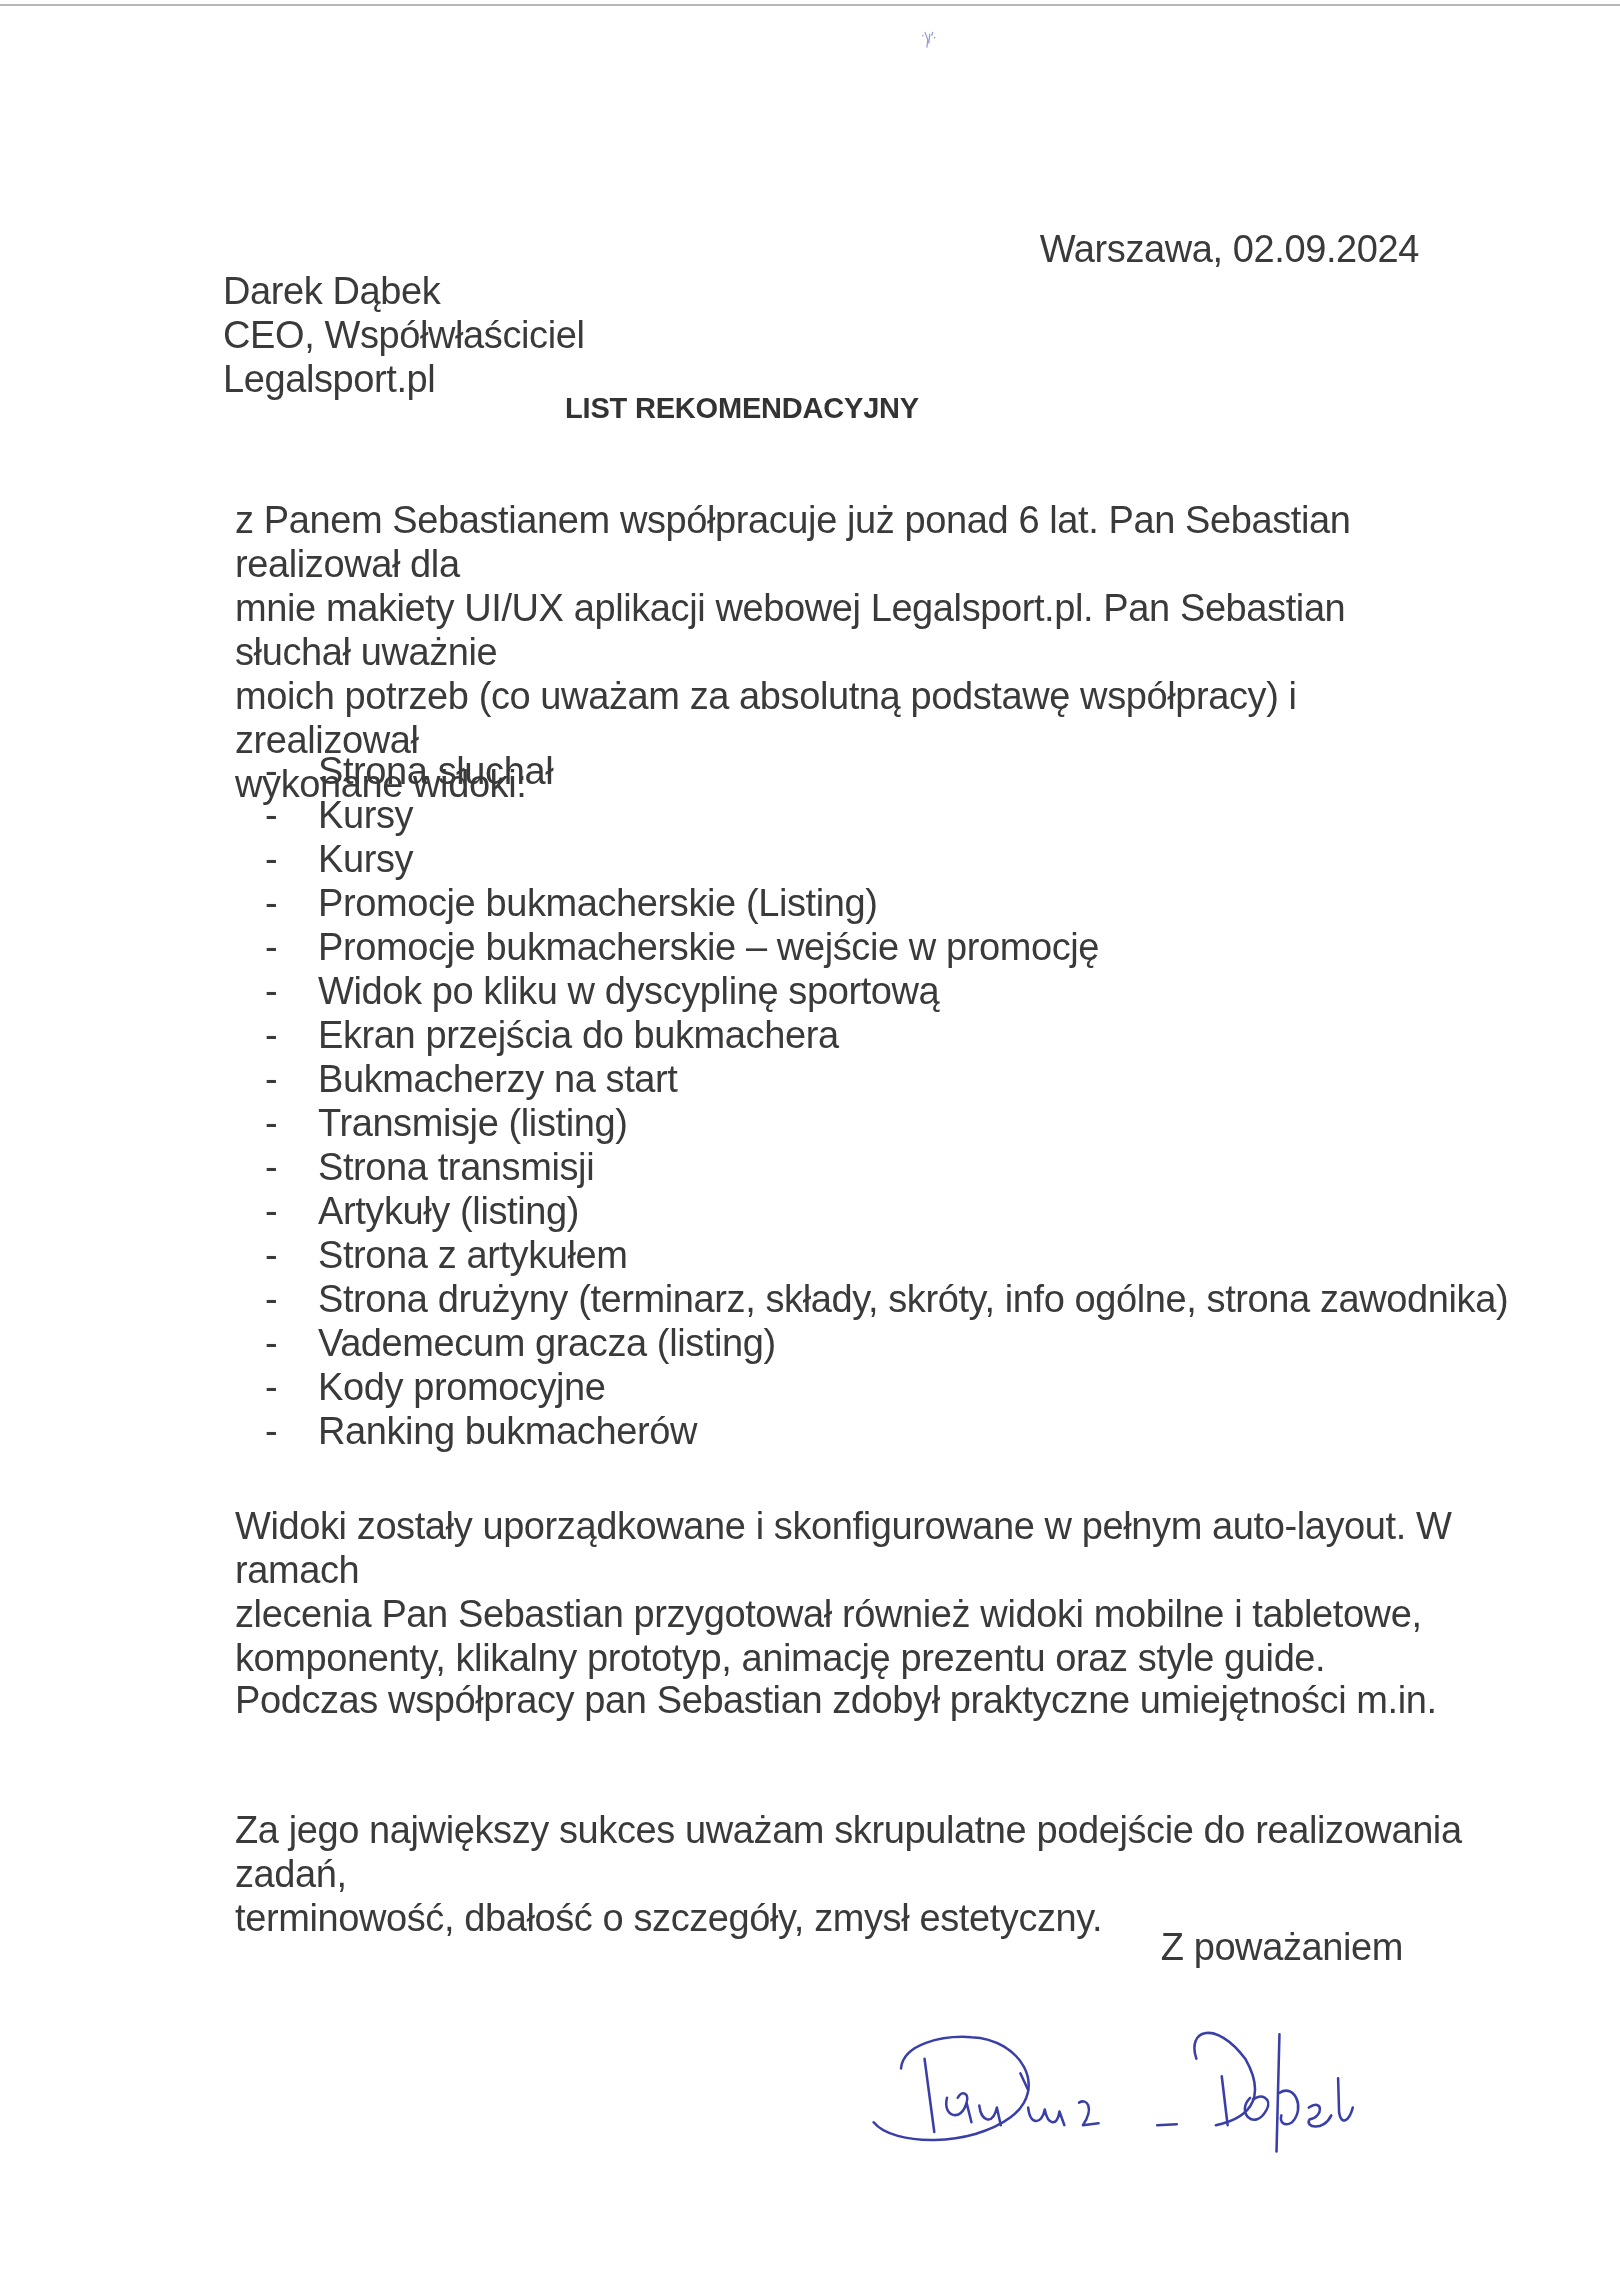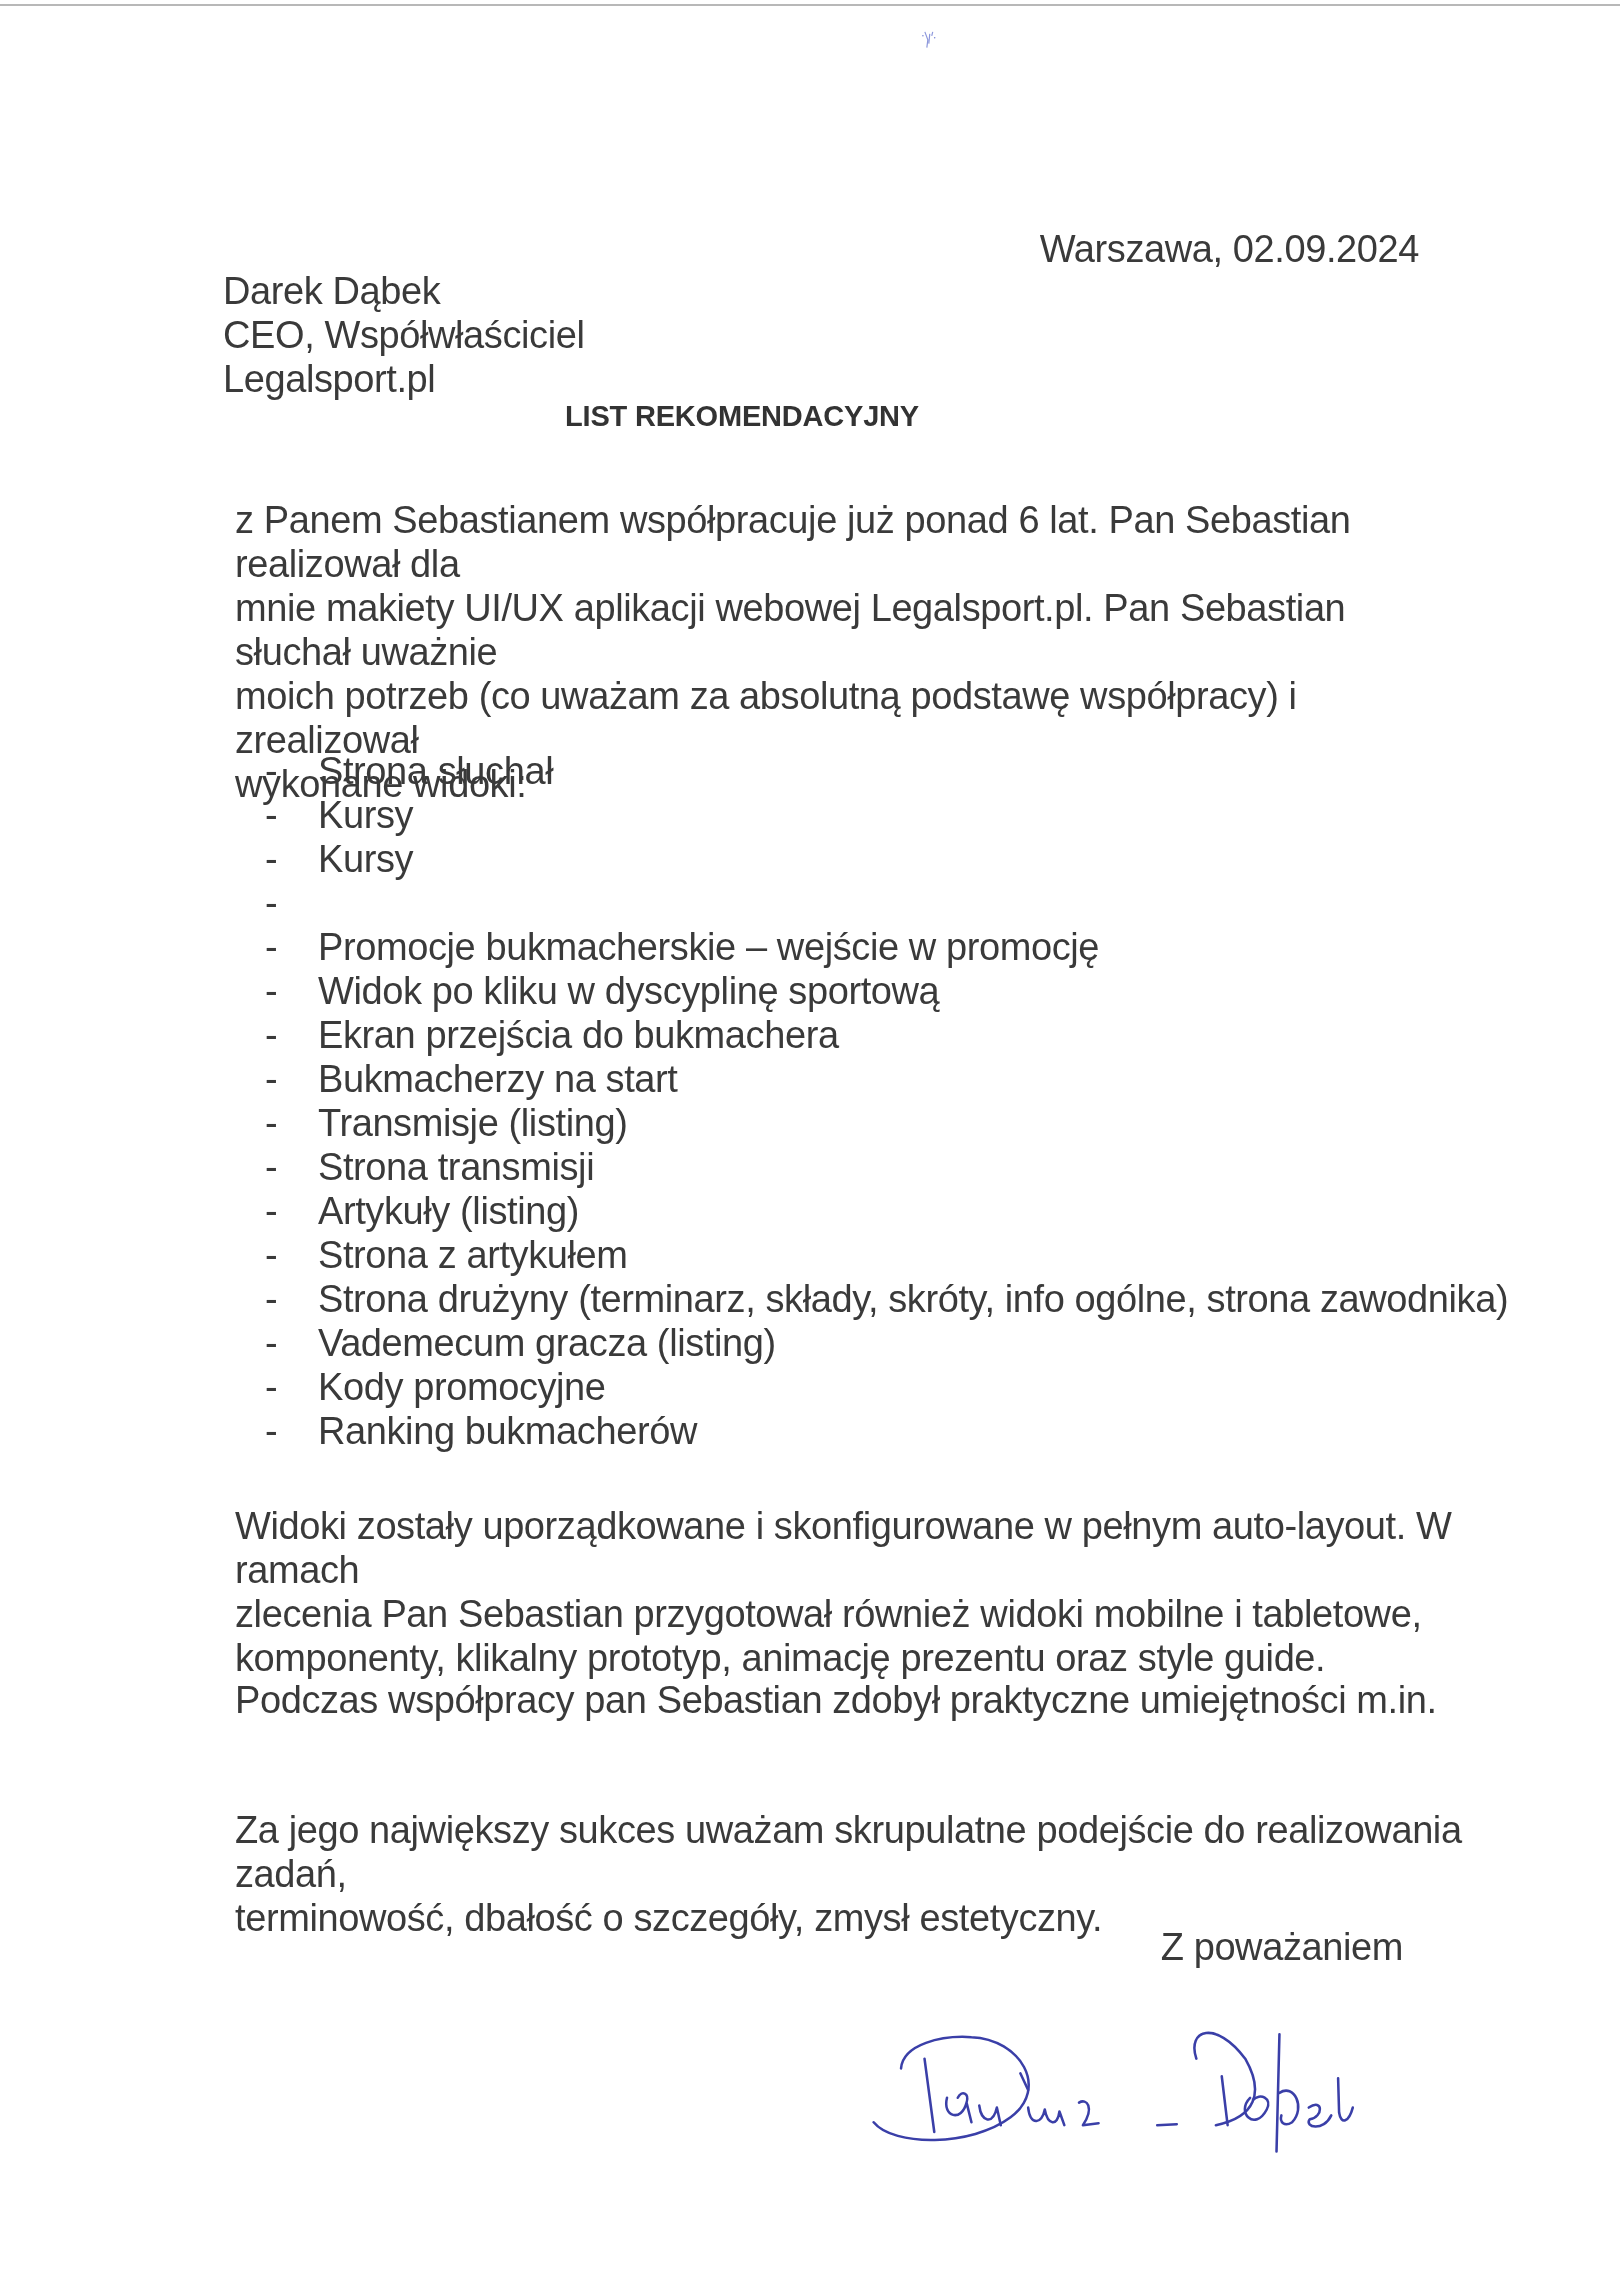--- a/index.html
+++ b/index.html
@@ -17,21 +17,21 @@
     }
     .text { font-size: 38px; letter-spacing: -0.4px; line-height: 44px; }
     .date {
       position: absolute; top: 227px; right: 201px; text-align: right;
     }
     .sender {
       position: absolute; left: 223px; top: 269px;
     }
     .sender div { line-height: 44px; }
     .title {
-      position: absolute; left: 0; width: 1484px; top: 400px;
+      position: absolute; left: 0; width: 1484px; top: 392px;
       text-align: center; font-weight: bold; font-size: 29px; letter-spacing: -0.2px;
       color: #333333;
     }
     .para {
       position: absolute; left: 223px; width: 1235px; margin: 12px;
     }
     .p1 { top: 486px; }
     .list {
       position: absolute; left: 265px; top: 749px; margin: 0; padding: 0; list-style: none;
     }
@@ -83,20 +83,21 @@
   <li>
       <span class="dash">-</span>
       <span>Kursy</span>
     </li>
   <li>
       <span class="dash">-</span>
       <span>Kursy</span>
     </li>
   <li>
       <span class="dash">-</span>
+      <span>Promocje bukmacherskie (Listing)</span>
     </li>
   <li>
       <span class="dash">-</span>
       <span>Promocje bukmacherskie – wejście w promocję</span>
     </li>
   <li>
       <span class="dash">-</span>
       <span>Widok po kliku w dyscyplinę sportową</span>
     </li>
   <li>

